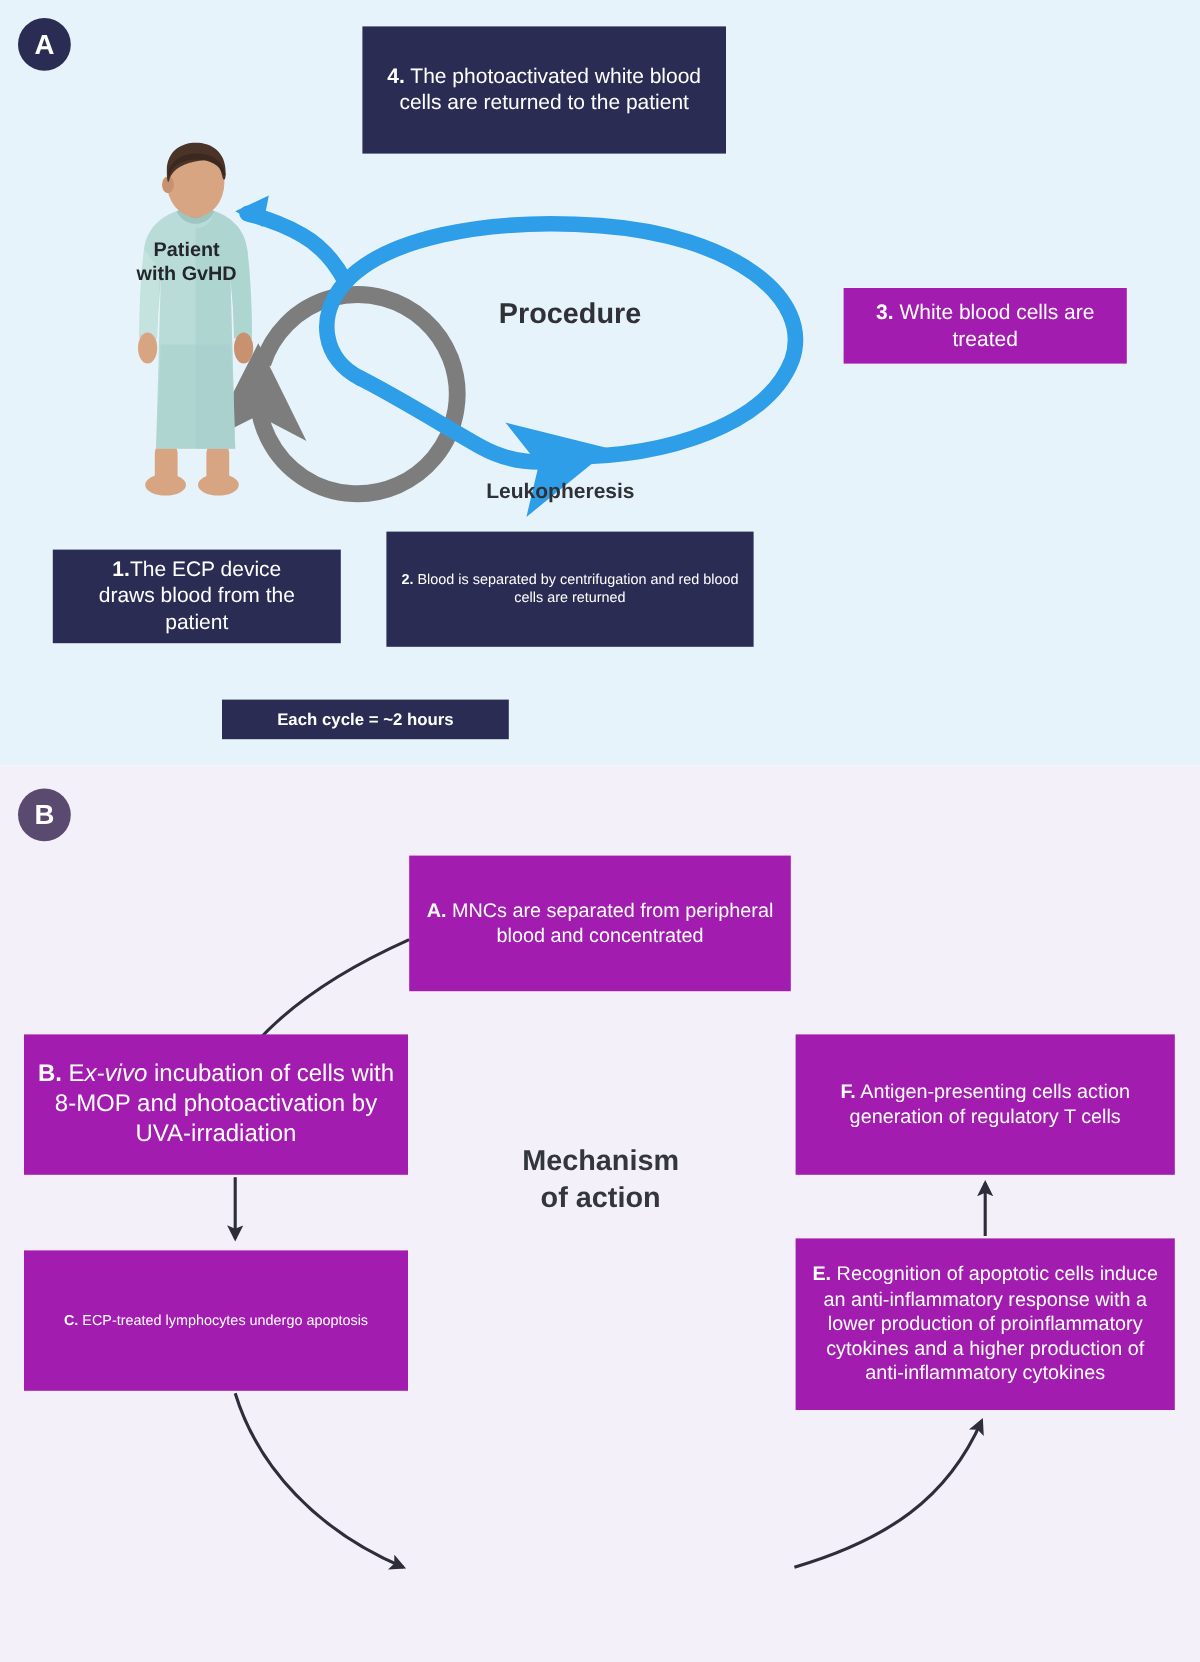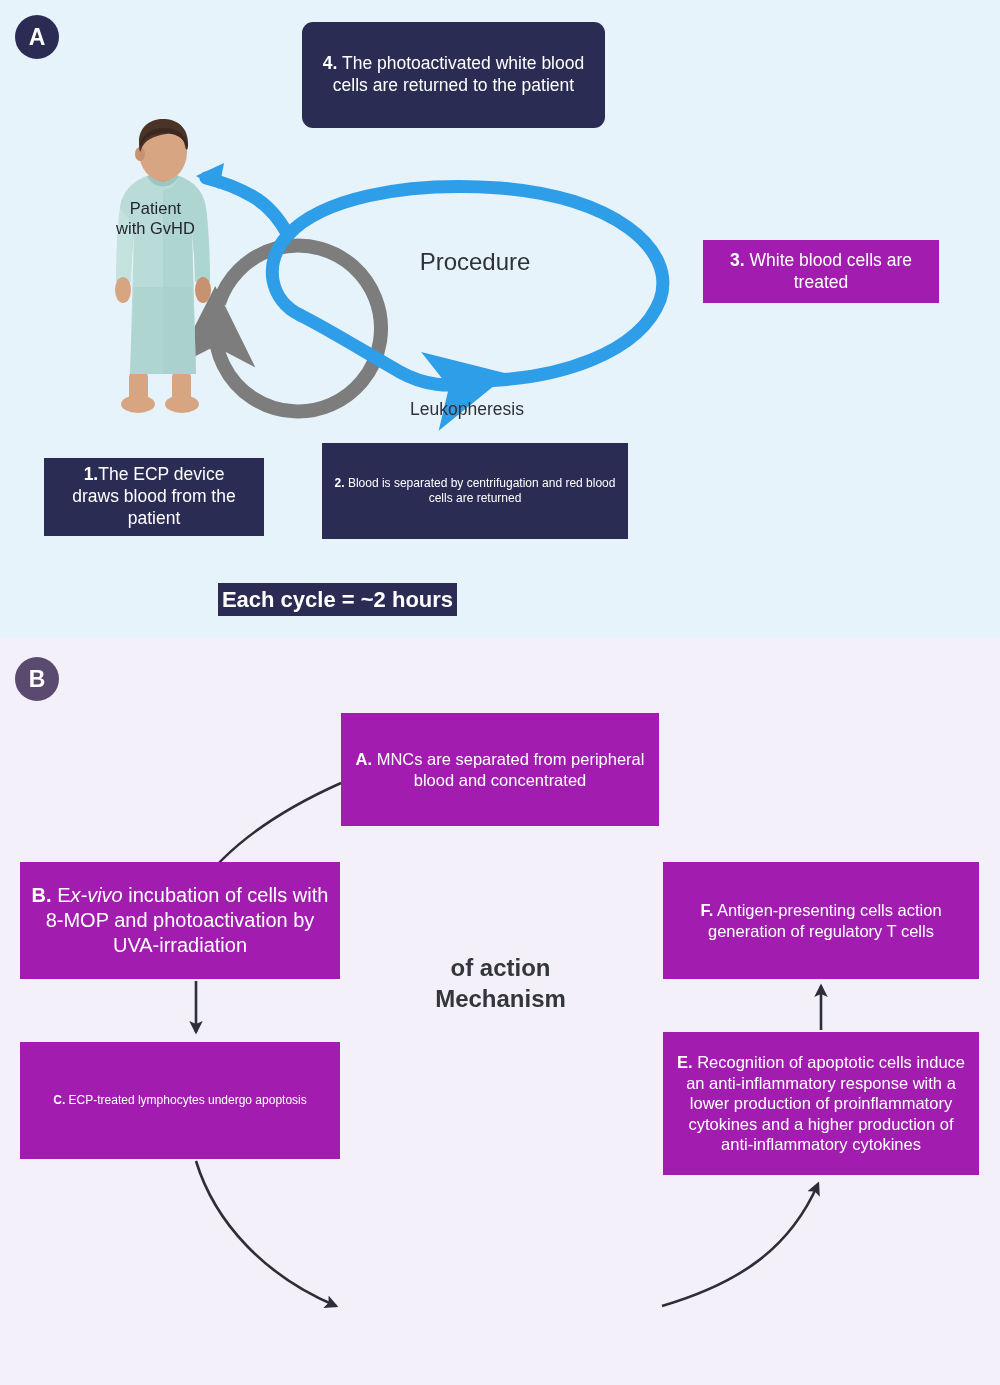--- a/index.html
+++ b/index.html
@@ -29,32 +29,32 @@
 
   
   .txtbox{
     position:absolute;display:flex;align-items:center;justify-content:center;
     text-align:center;color:#ffffff;box-sizing:border-box;
     line-height:1.25;
   }
   .navy{background:#2b2c54;}
   .purple{background:#a21caf;}
 
-  #box4{left:302px;top:22px;width:303px;height:106px;font-size:17.5px;padding:6px 14px;border-radius:11px;}
+  #box4{left:302px;top:22px;width:303px;height:106px;font-size:17.5px;padding:6px 14px;}
   #box3{left:703px;top:240px;width:236px;height:63px;font-size:17.5px;padding:4px 10px;}
-  #box1{left:44px;top:458px;width:220px;height:78px;font-size:17.5px;padding:4px 26px;}
+  #box1{left:44px;top:458px;width:240px;height:78px;font-size:17.5px;padding:4px 26px;}
   #box2{left:322px;top:443px;width:306px;height:96px;font-size:12px;padding:4px 12px;}
-  #cycle-pill{left:185px;top:583px;width:239px;height:33px;font-size:22px;font-weight:bold;margin-left:33px;}
+  #cycle-pill{left:185px;top:583px;width:239px;height:33px;font-size:14px;font-weight:bold;}
 
   .txtbox b{font-weight:bold;}
   .txtbox i{font-style:italic;}
 
   
   .plainlabel{
-    position:absolute;color:#2f3136;font-weight:normal;text-align:center;
+    position:absolute;color:#2f3136;font-weight:bold;text-align:center;
   }
   #label-procedure{left:380px;top:248px;width:190px;font-size:24px;}
   #label-leuko{left:372px;top:399px;width:190px;font-size:17.5px;}
   #label-patient{
     left:113px;top:198px;width:85px;font-size:16.5px;line-height:1.22;
     color:#23272b;text-align:center;z-index:6;
   }
 
   #label-mechanism{
     left:398px;top:952px;width:205px;font-size:24px;color:#33363d;
@@ -226,18 +226,18 @@
       <span><b>E.</b>
       <span>Recognition of apoptotic cells induce an anti-inflammatory response with a lower production of proinflammatory cytokines and a higher production of anti-inflammatory cytokines</span></span>
     </div>
 
     <div class="txtbox purple" style="left:663px;top:224px;width:316px;height:117px;font-size:16.5px;padding:4px 12px;">
       <span><b>F.</b>
       <span>Antigen-presenting cells action generation of regulatory T cells</span></span>
     </div>
 
     <div class="plainlabel" id="label-mechanism" style="left:398px;top:314px;width:205px;text-align:center;">
+      <div>Mechanism</div>
       <div>of action</div>
-      <div>Mechanism</div>
     </div>
   </div>
 
 </div>
 
 </body></html>

